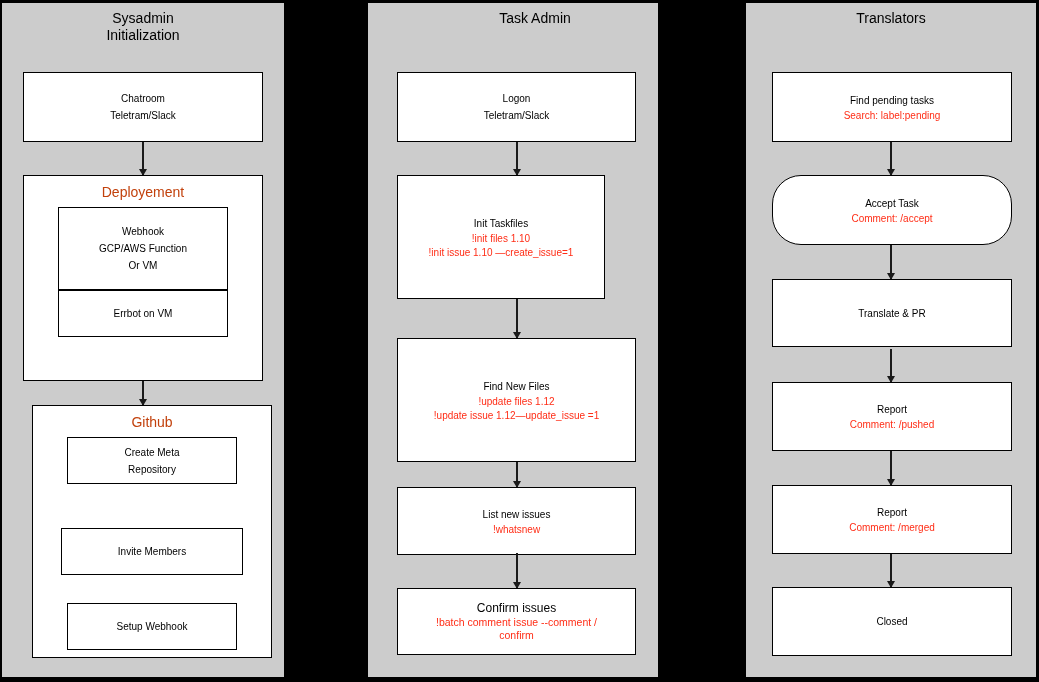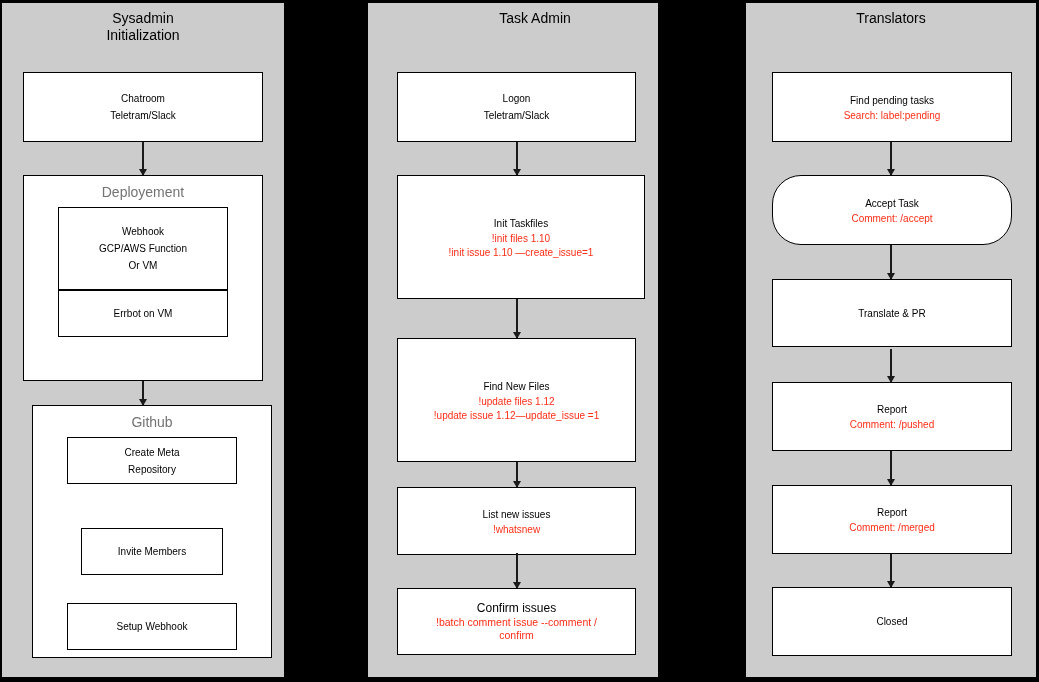--- a/index.html
+++ b/index.html
@@ -74,21 +74,21 @@
     font-size: 10px;
     color: #ff2d16;
     line-height: 14px;
     white-space: pre-line;
     font-weight: 500;
     padding: 0 6px;
   }
   .node-cmd.tiny { font-size: 10.5px; line-height: 13px; }
   .group-title {
     font-size: 14px;
-    color: #737373;
+    color: #c2410c;
     line-height: 17px;
     margin-top: 8px;
     margin-bottom: 6px;
   }
 
   
   .arrow {
     position: absolute;
     width: 1.6px;
     background: #1a1a1a;
@@ -135,40 +135,40 @@
     </div>
 
     <div class="arrow" style="left:140px; top:378px; height:24px;"></div>
 
     <div class="node group" style="left:30px; top:402px; width:240px; height:253px;">
       <div class="group-title">Github</div>
       <div class="node" style="position:relative; width:170px; height:47px; margin-bottom:44px;">
         <div class="node-title">Create Meta
 Repository</div>
       </div>
-      <div class="node" style="position:relative; width:142px; height:47px; margin-bottom:28px;">
+      <div class="node" style="position:relative; width:182px; height:47px; margin-bottom:28px;">
         <div class="node-title">Invite Members</div>
       </div>
       <div class="node" style="position:relative; width:170px; height:47px;">
         <div class="node-title">Setup Webhook</div>
       </div>
     </div>
   </div>
 
   <div class="lane lane-2">
     <div class="lane-title">Task Admin</div>
 
     <div class="node" style="left:29px; top:69px; width:239px; height:70px;">
       <div class="node-title">Logon
 Teletram/Slack</div>
     </div>
 
     <div class="arrow" style="left:148px; top:139px; height:33px;"></div>
 
-    <div class="node" style="left:29px; top:172px; width:248px; height:124px;">
+    <div class="node" style="left:29px; top:172px; width:208px; height:124px;">
       <div class="node-title">Init Taskfiles</div>
       <div class="node-cmd">!init files 1.10
 !init issue 1.10 —create_issue=1</div>
     </div>
 
     <div class="arrow" style="left:148px; top:296px; height:39px;"></div>
 
     <div class="node" style="left:29px; top:335px; width:239px; height:124px;">
       <div class="node-title">Find New Files</div>
       <div class="node-cmd">!update files 1.12

